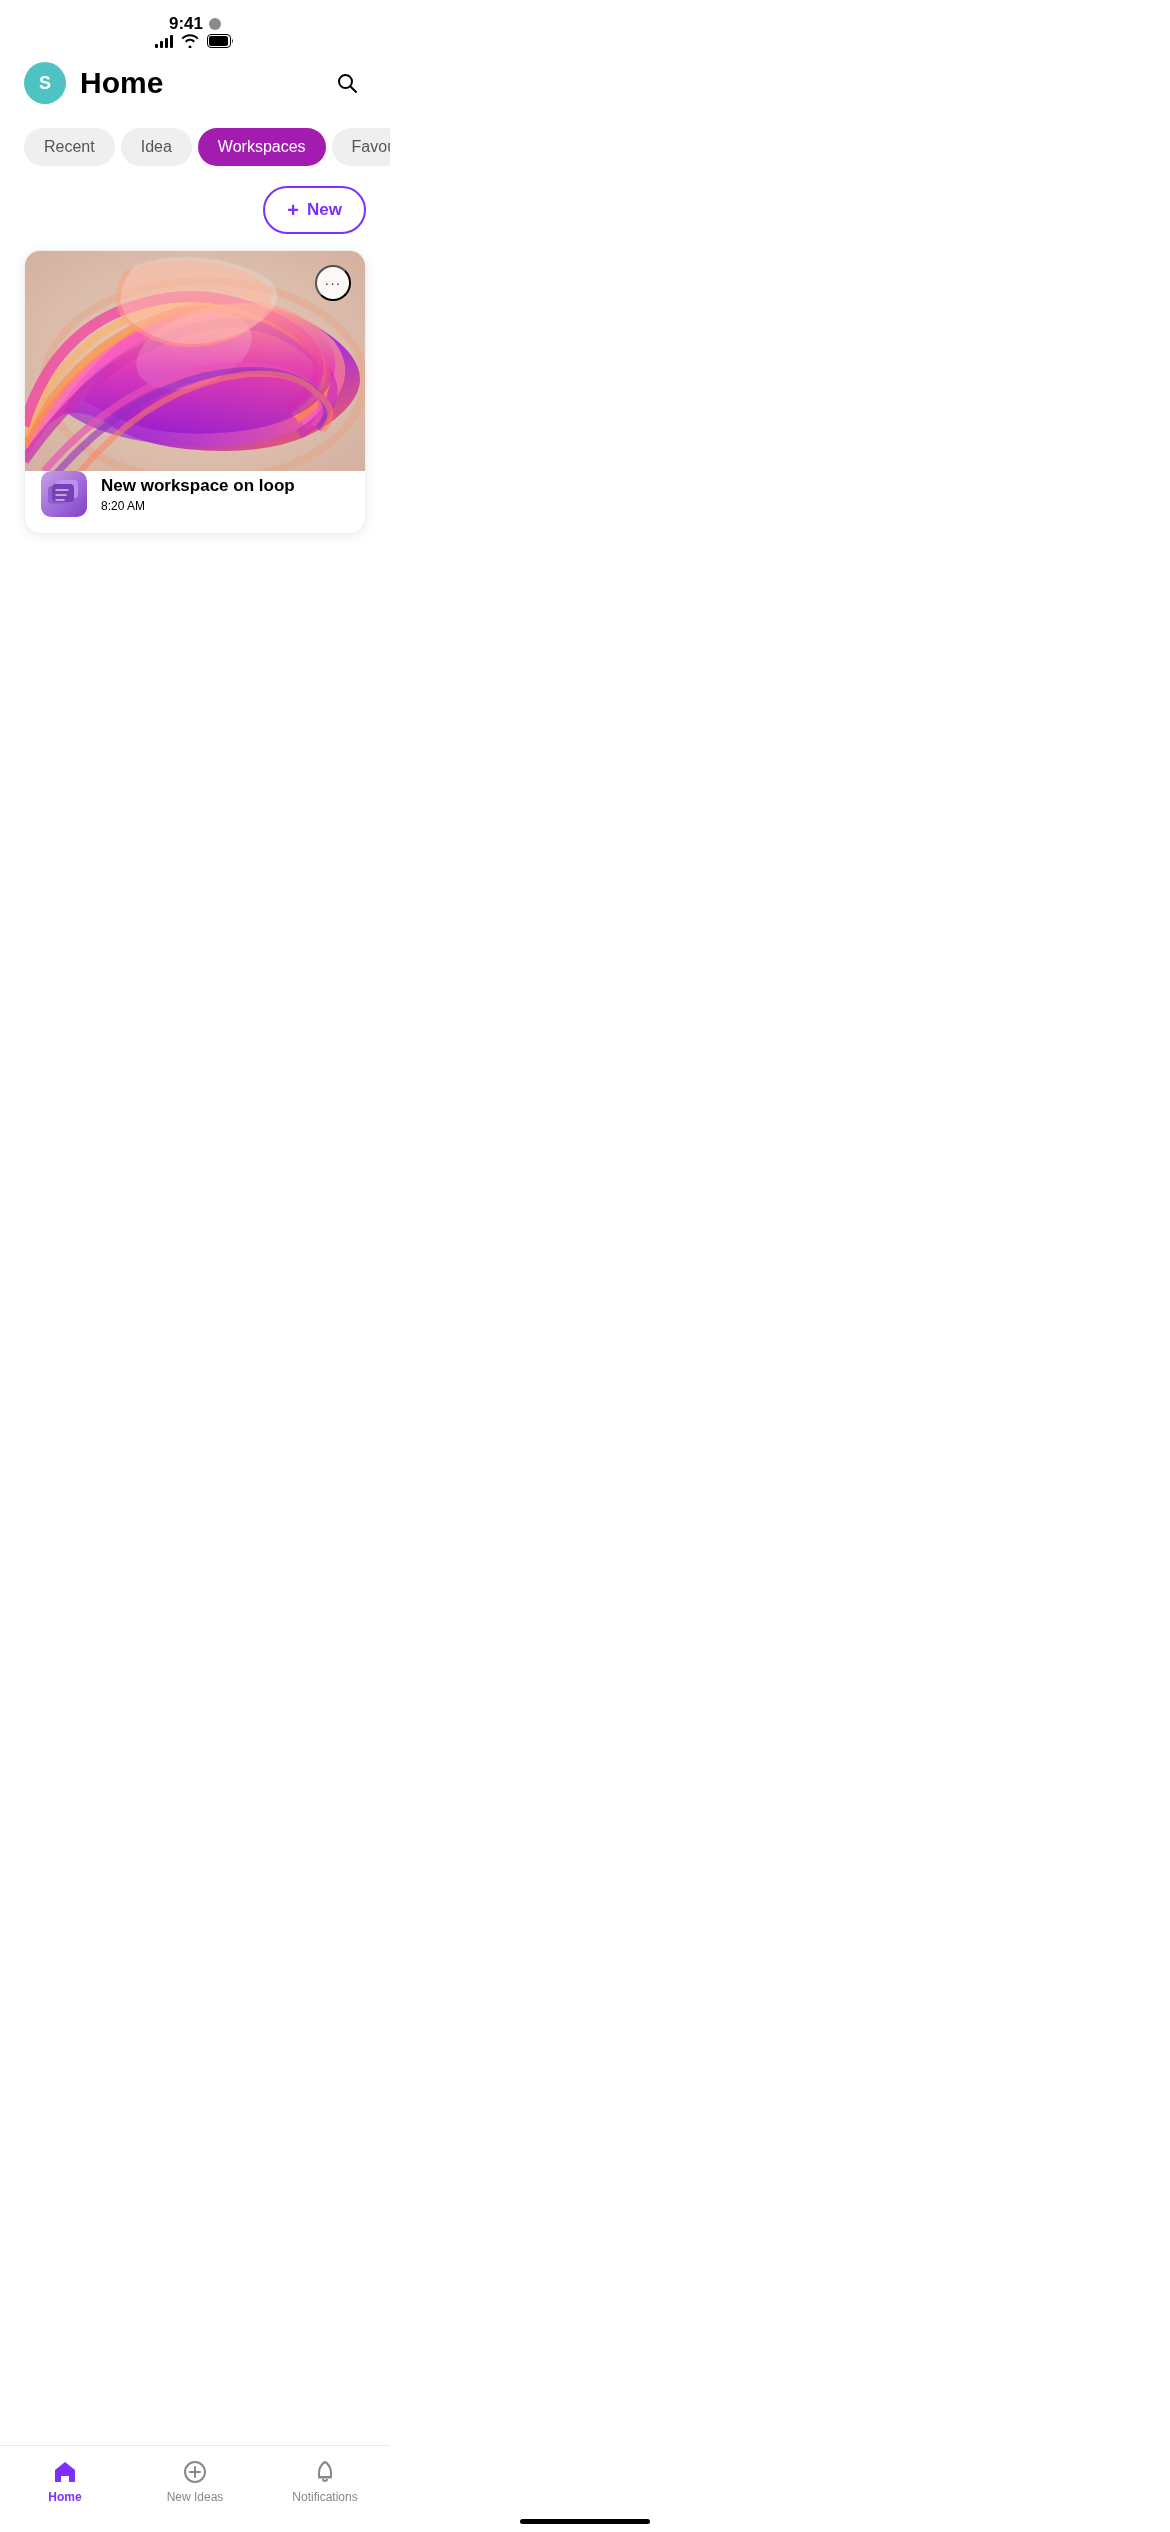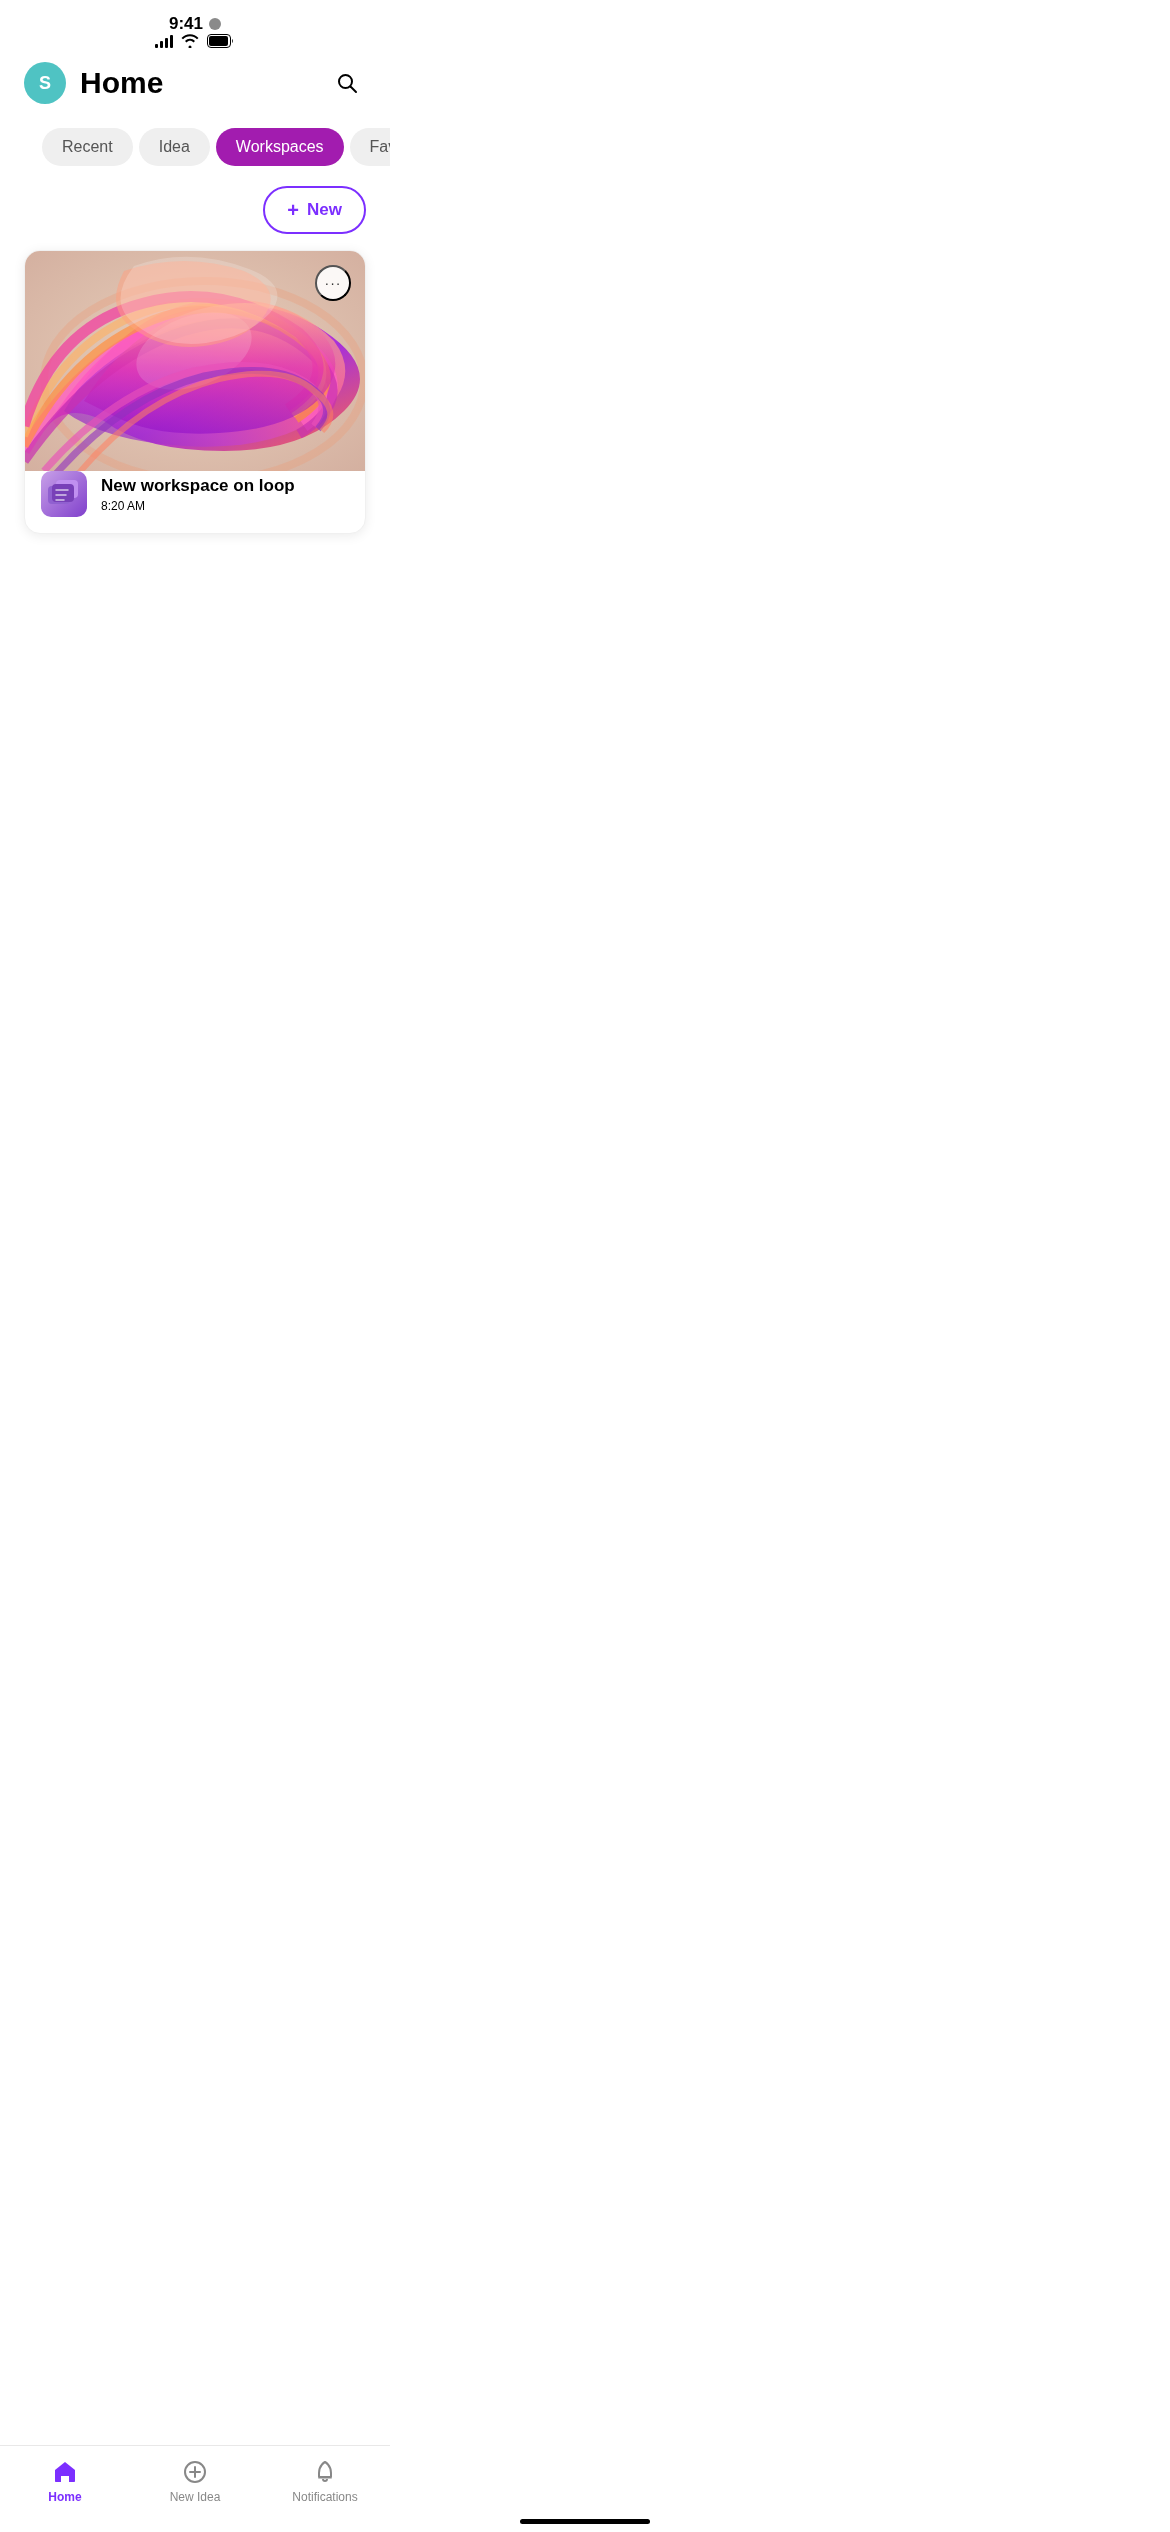--- a/index.html
+++ b/index.html
@@ -105,21 +105,20 @@
       cursor: pointer;
     }
 
     
     .tabs-container {
       padding: 8px 24px 20px;
       display: flex;
       gap: 6px;
       overflow-x: auto;
       scrollbar-width: none;
-      margin-left: 18px;
     }
 
     .tabs-container::-webkit-scrollbar {
       display: none;
     }
 
     .tab {
       padding: 10px 20px;
       border-radius: 25px;
       font-size: 16px;
@@ -457,21 +456,21 @@
     </div>
 
     <div class="nav-item">
       <div class="nav-icon">
         <svg width="26" height="26" viewBox="0 0 26 26" fill="none">
           <circle cx="13" cy="13" r="10" stroke="#888" stroke-width="2"></circle>
           <line x1="13" y1="8" x2="13" y2="18" stroke="#888" stroke-width="2" stroke-linecap="round"></line>
           <line x1="8" y1="13" x2="18" y2="13" stroke="#888" stroke-width="2" stroke-linecap="round"></line>
         </svg>
       </div>
-      <span class="nav-label">New Idea</span>
+      <span class="nav-label">New Ideas</span>
     </div>
 
     <div class="nav-item">
       <div class="nav-icon">
         <svg width="26" height="26" viewBox="0 0 26 26" fill="none">
           <path d="M13 3C13 3 7 6 7 14V18H19V14C19 6 13 3 13 3Z" stroke="#888" stroke-width="2" stroke-linejoin="round"></path>
           <path d="M7 18H19L20 20H6L7 18Z" fill="#888" opacity="0.5"></path>
           <path d="M11 20C11 21.1 11.9 22 13 22C14.1 22 15 21.1 15 20" stroke="#888" stroke-width="2"></path>
         </svg>
       </div>

